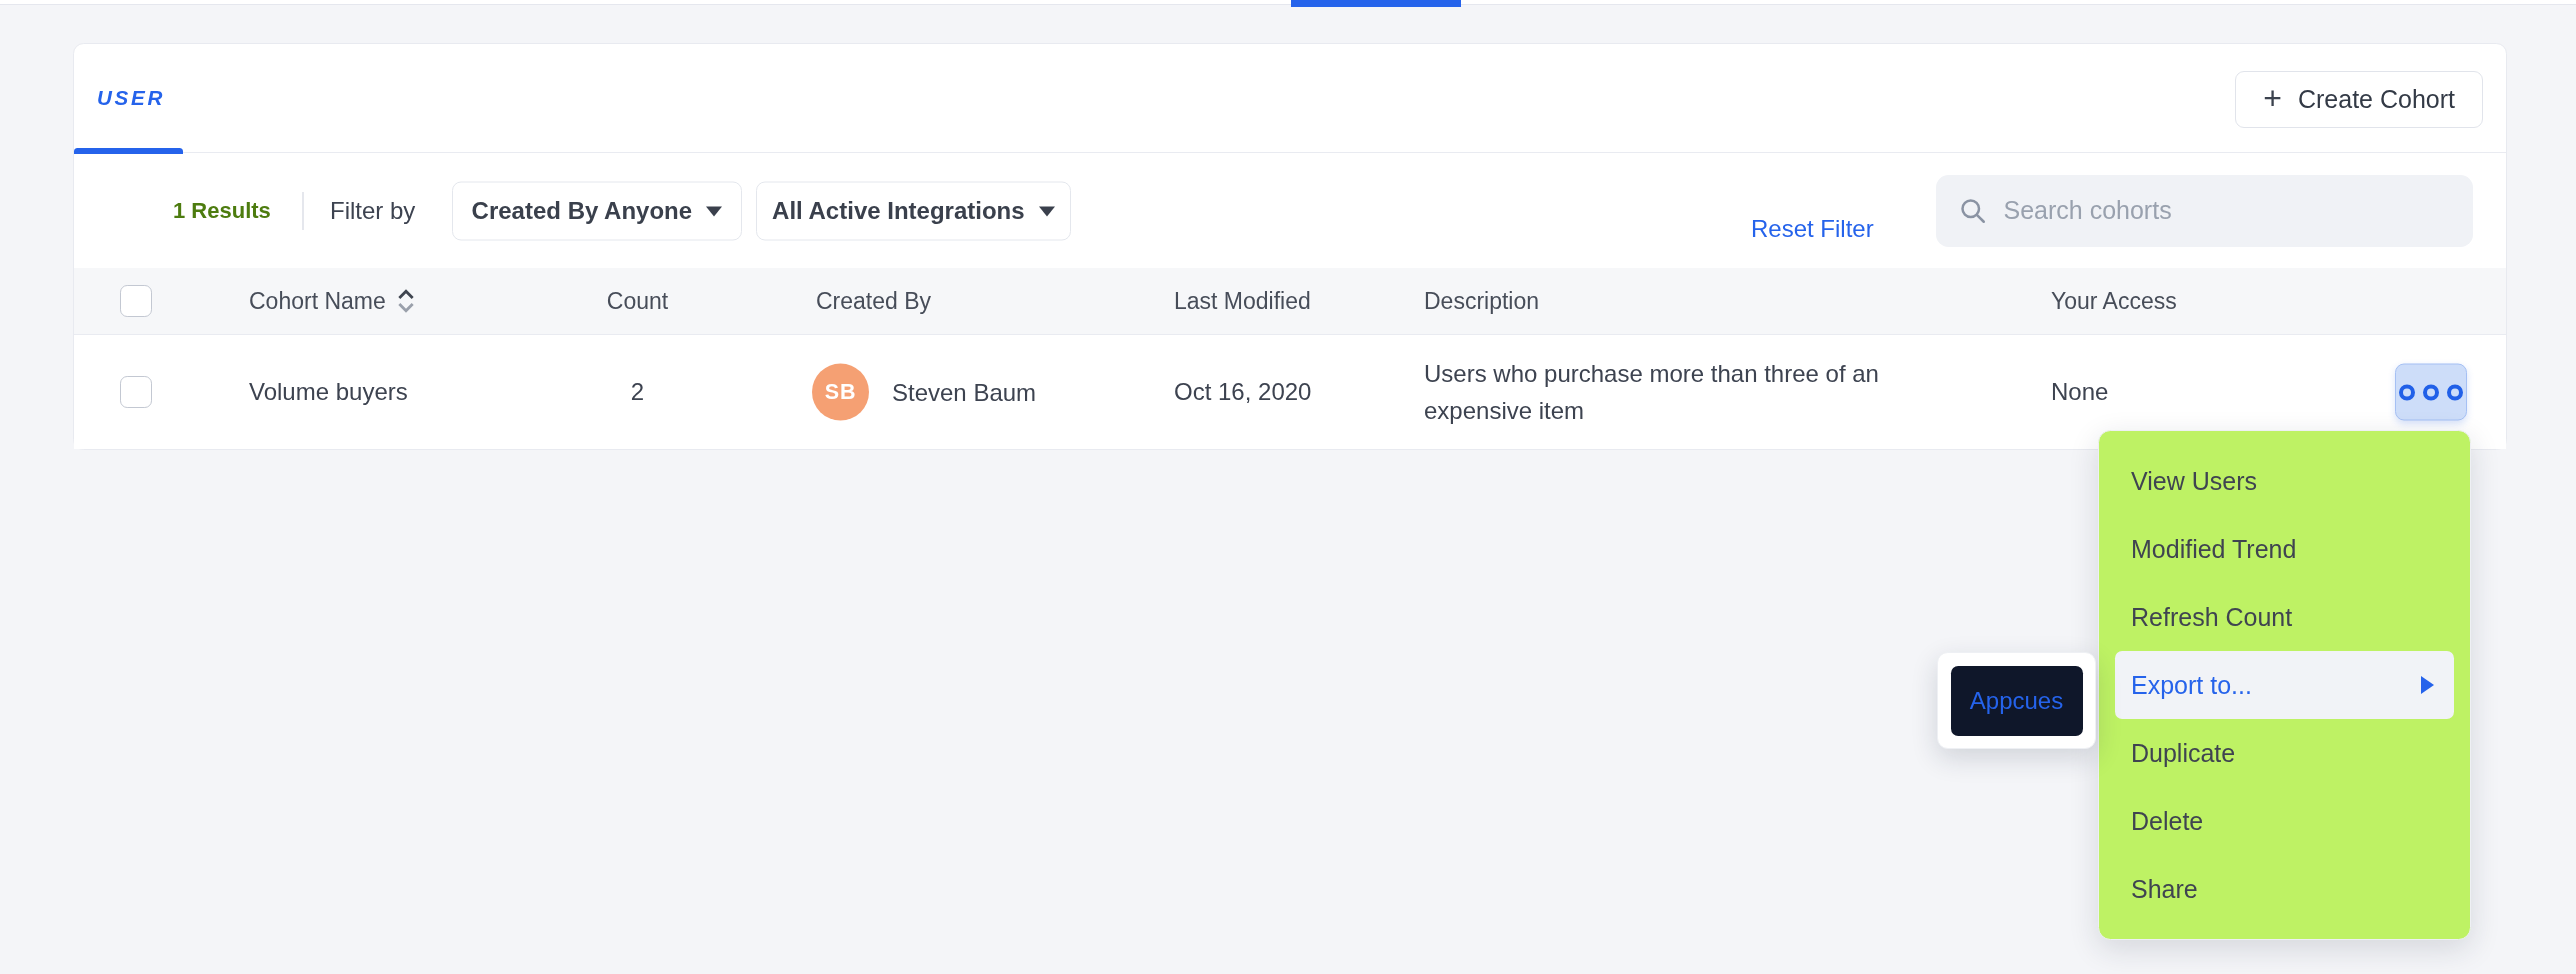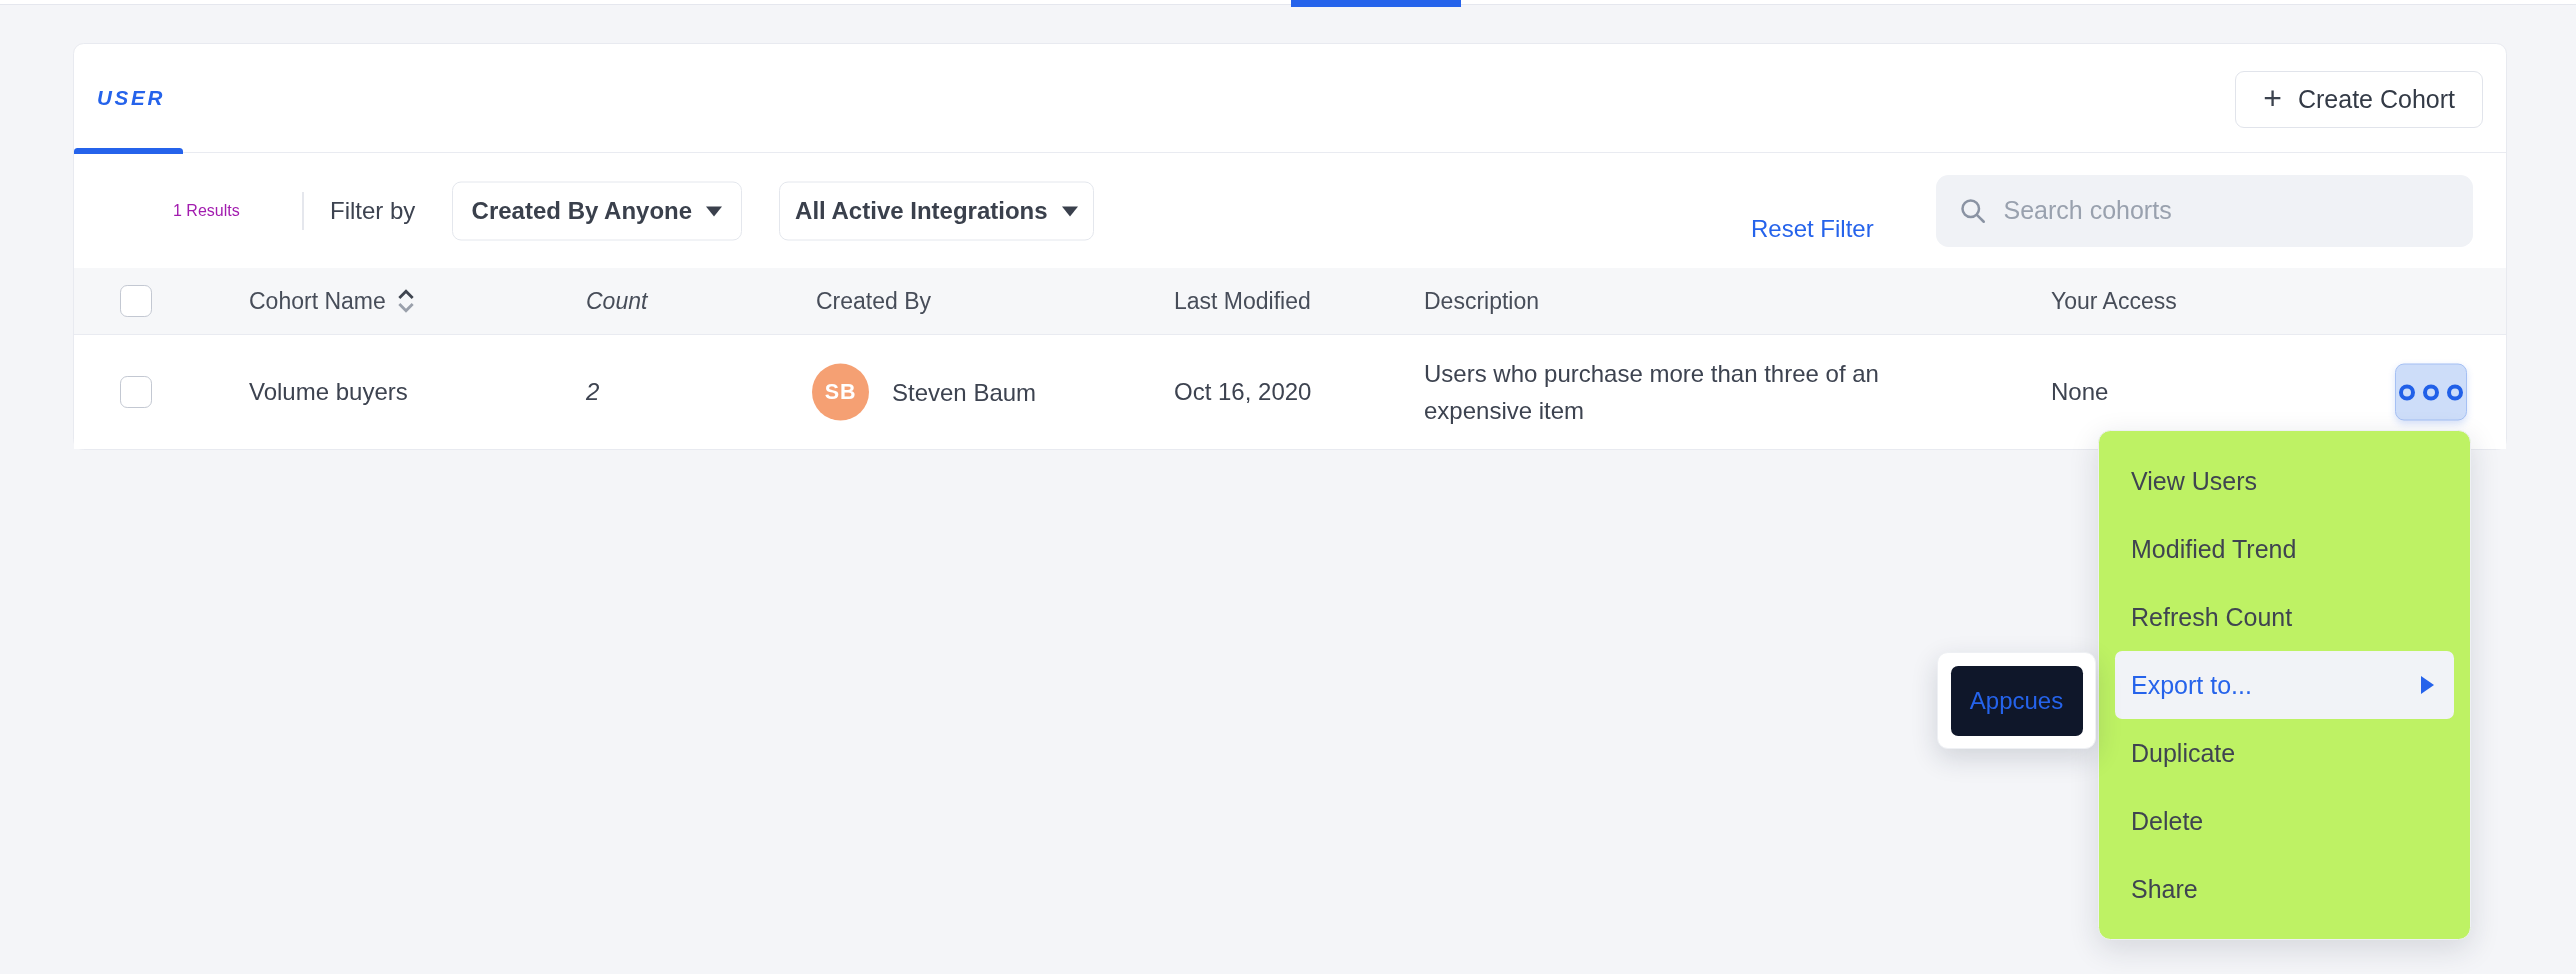--- a/index.html
+++ b/index.html
@@ -42,30 +42,30 @@
   .create-btn {
     position: absolute; top: 27px; right: 23px; height: 57px; padding: 0 27px;
     display: flex; align-items: center; gap: 16px;
     background: #ffffff; border: 1.8px solid #e1e4eb; border-radius: 9px;
     font-family: inherit; font-size: 25px; font-weight: 500; color: #333a46; cursor: pointer;
   }
   .plus-glyph { font-size: 32px; font-weight: 400; color: #3b424e; line-height: 1; margin-top: -2.7px; }
   
   .filter-row { position: absolute; left: 0; top: 109px; width: 100%; height: 115px; }
   .fr-item { position: absolute; top: 50%; transform: translateY(-50%); }
-  .results { left: 99px; font-size: 16px; font-weight: 400; color: #a21caf; }
+  .results { left: 99px; font-size: 22px; font-weight: 700; color: #4d7c0f; }
   .vdiv { left: 228px; width: 1.8px; height: 38px; background: #e5e7ed; }
   .filterby { left: 256px; font-size: 24px; color: #3d4350; }
   .dd {
     height: 59px; background: #fff; border: 1.8px solid #e4e7ed; border-radius: 9px;
     display: flex; align-items: center; justify-content: center; gap: 14.3px;
     font-family: inherit; font-size: 24px; font-weight: 600; color: #3a404c; cursor: pointer;
   }
   .dd1 { left: 378px; width: 290px; }
-  .dd2 { left: 705px; width: 315px; }
+  .dd2 { left: 682px; width: 315px; }
   .caret-down {
     width: 0; height: 0; border-left: 8px solid transparent; border-right: 8px solid transparent;
     border-top: 10px solid #3a404c; margin-top: 2.7px;
   }
   .reset { left: 1677px; font-size: 24px; color: #2563eb; cursor: pointer; text-decoration: none; margin-top: 18px; }
   .search {
     left: 1862px; width: 537px; height: 72px; background: #f0f2f6; border-radius: 12.5px;
     display: flex; align-items: center; padding-left: 21.5px; gap: 16px;
   }
   .search input {
@@ -75,21 +75,21 @@
   .search input::placeholder { color: #99a1ae; }
   
   .thead {
     position: absolute; left: 0; top: 224px; width: 100%; height: 67px;
     background: #f6f7f9; border-bottom: 1.8px solid #e9ebf1;
   }
   .trow { position: absolute; left: 0; top: 291px; width: 100%; height: 114px; background: #ffffff; }
   .cell { position: absolute; top: 50%; transform: translateY(-50%); font-size: 23px; color: #474d59; font-weight: 500; white-space: nowrap; }
   .cell.value { font-weight: 400; font-size: 24px; color: #3d4350; }
   .col-name   { left: 175px; display: flex; align-items: center; gap: 10.7px; }
-  .col-count  { left: 512px; width: 143px; text-align: left; font-style: italic; }
+  .col-count  { left: 492px; width: 143px; text-align: center; }
   .col-creator{ left: 742px; }
   .col-mod    { left: 1100px; }
   .col-desc   { left: 1350px; }
   .col-access { left: 1977px; }
   .checkbox {
     position: absolute; left: 46px; top: 50%; transform: translateY(-50%);
     width: 32px; height: 32px; background: #fff; border: 1.8px solid #c3c8d2; border-radius: 7.2px;
     cursor: pointer;
   }
   .link { color: #2563eb; cursor: pointer; text-decoration: none; }

